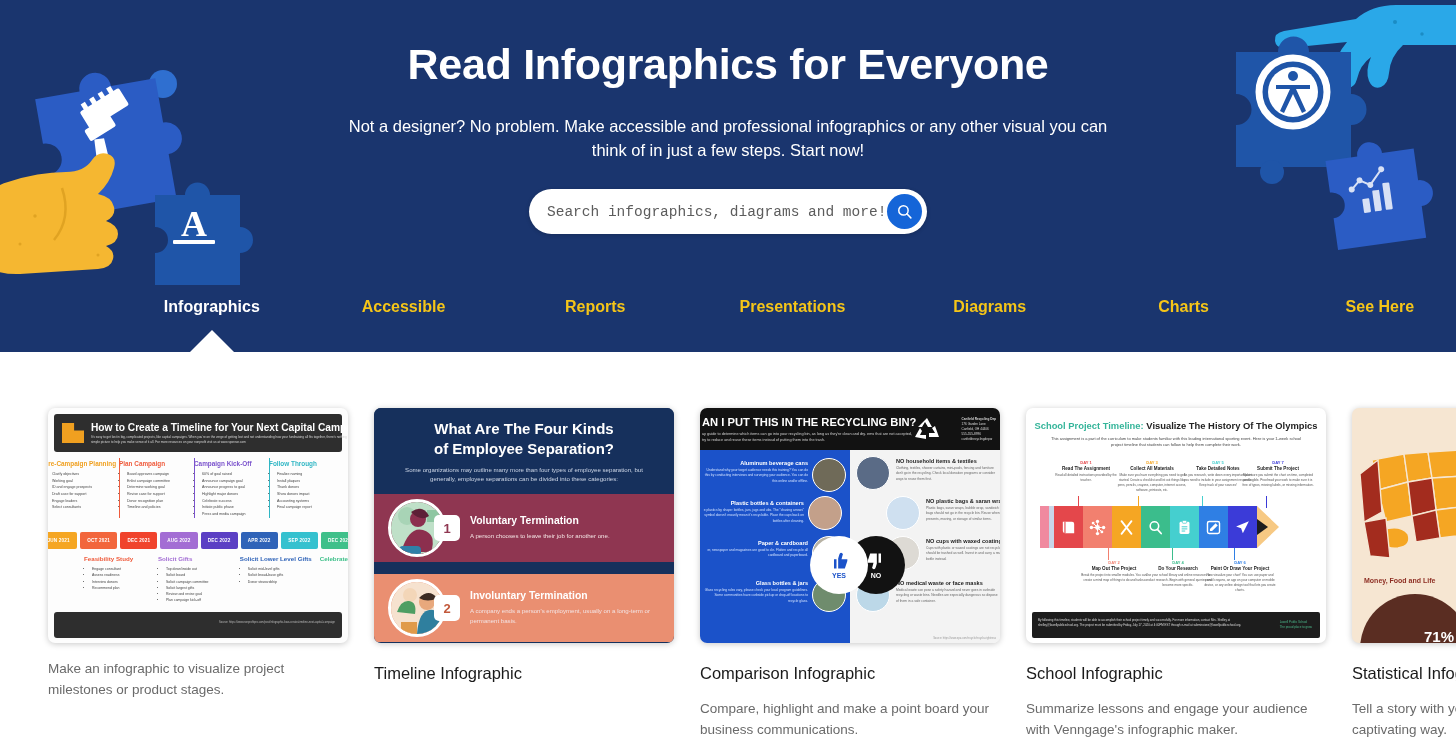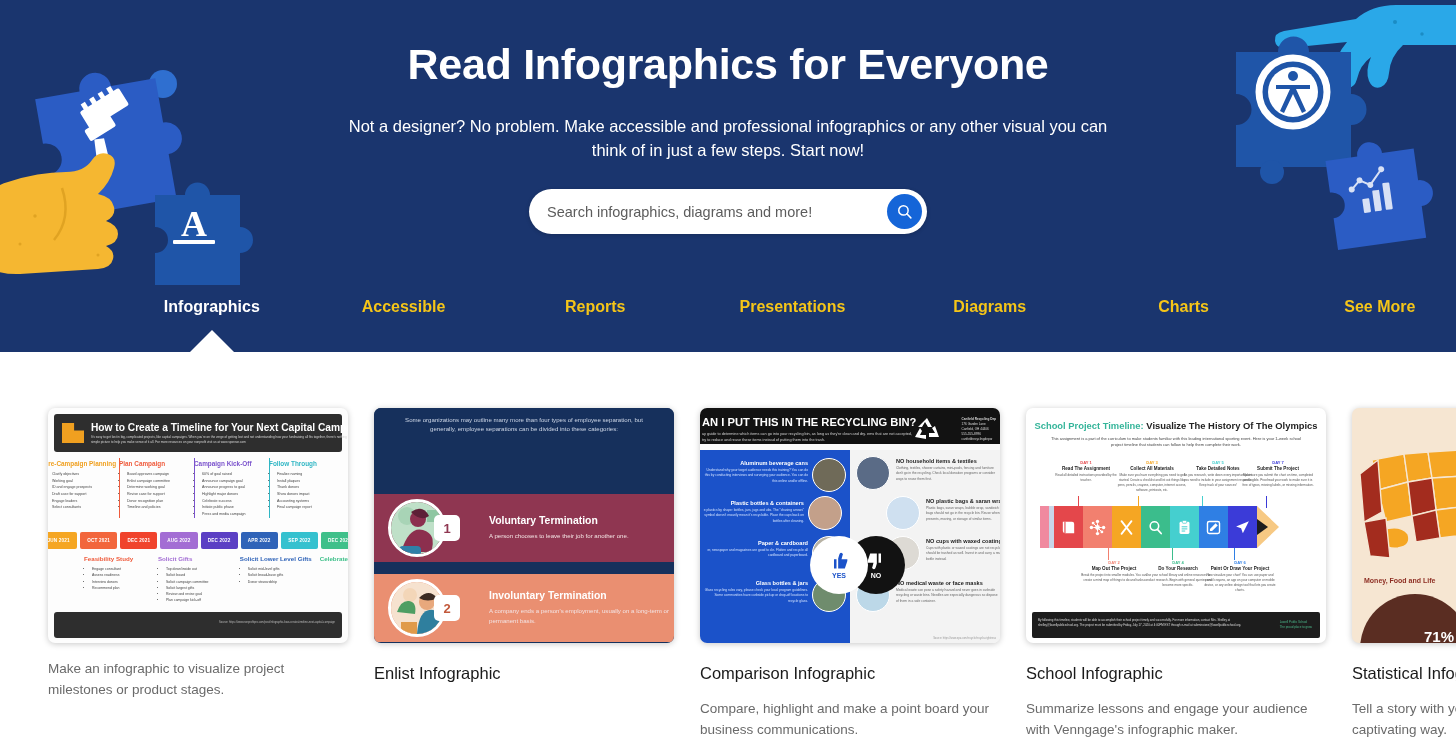--- a/index.html
+++ b/index.html
@@ -39,21 +39,21 @@
   .search-wrap {
     margin-top: 26px;
     width: 398px; height: 45px;
     background: #ffffff; border-radius: 999px;
     display: flex; align-items: center;
     padding: 0 5px 0 18px;
     box-shadow: 0 1px 4px rgba(0,0,0,0.18);
   }
   .search-input {
     flex: 1; border: none; outline: none; background: transparent;
-    font-family: Liberation Sans, sans-serif;
+    font-family: Liberation Mono, monospace;
     font-size: 14.5px; color: #333;
   }
   .search-input::placeholder { color: #5c5c5c; }
   .search-btn {
     width: 35px; height: 35px; border-radius: 50%;
     background: #1565d8; border: none; cursor: pointer;
     display: flex; align-items: center; justify-content: center;
     flex: 0 0 auto;
   }
 
@@ -147,27 +147,27 @@
   .t2-s { margin-top: 7px; width: 258px; text-align:center; font-size: 6.1px; color:#cdd6e6; line-height:1.55; }
   .t2-band { position:absolute; left:0; width:300px; height:68px; display:flex; align-items:center; }
   .t2-band.b1 { top: 86px; background:#8f3651; }
   .t2-band.b2 { top: 166px; background:#ea8f71; }
   .t2-circle { width: 58px; height:58px; border-radius:50%; margin-left:14px; flex:0 0 auto;
     border: 3px solid #fff; overflow:hidden; position:relative; }
   .t2-num { width: 26px; height:26px; border-radius:5px; background:#fff;
     display:flex; align-items:center; justify-content:center;
     font-size: 13px; font-weight:bold; margin-left:-12px; z-index:3; flex:0 0 auto;}
   .t2-num.n1 { color:#8f3651; } .t2-num.n2 { color:#c2583b; }
-  .t2-txt { margin-left: 29px; }
+  .t2-txt { margin-left: 10px; }
   .t2-t { font-size: 10.4px; font-weight:bold; color:#fff; }
   .t2-d { margin-top:5px; font-size:6.1px; color:#f3e3e3; line-height:1.6; }
 
   
   .t3 { background: #fafafa; }
-  .t3-head { position:absolute; left:0; top:0; width:300px; height:36px; background:#121212; }
+  .t3-head { position:absolute; left:0; top:0; width:300px; height:42px; background:#121212; }
   .t3-h { position:absolute; left:2px; top:8px; font-size:11.2px; font-weight:bold; color:#fff; white-space:nowrap; }
   .t3-s { position:absolute; left:2px; top:23px; width:215px; font-size:3.8px; color:#d0d0d0; line-height:1.6; }
   .t3-recycle { position:absolute; right:58px; top:8px; }
   .t3-addr { position:absolute; right:4px; top:9px; text-align:left; }
   .t3-addr div { font-size:3.1px; color:#ddd; line-height:1.65; white-space:nowrap; }
   .t3-addr div:first-child { font-weight:bold; }
   .t3-left { position:absolute; left:0; top:42px; width:150px; height:193px; background:#1b52c9; }
   .t3-right { position:absolute; left:150px; top:42px; width:150px; height:193px; background:#f3f3f3; }
   .t3-yes { position:absolute; left:110px; top:128px; width:58px; height:58px; border-radius:50%; background:#fff; z-index:5;
     display:flex; flex-direction:column; align-items:center; justify-content:center; }
@@ -307,21 +307,21 @@
       <div class="nav-item" style="width:172px;">
         <span>Presentations</span>
       </div>
       <div class="nav-item" style="width:160px;">
         <span>Diagrams</span>
       </div>
       <div class="nav-item" style="width:165px;">
         <span>Charts</span>
       </div>
       <div class="nav-item" style="width:165px;">
-        <span>See More</span>
+        <span>See Here</span>
       </div>
     </div>
   </div>
 
   <div class="cards">
     <div class="card-row">
 
       <div class="card">
         <div class="thumb t1">
           <div class="t1-head">
@@ -432,20 +432,24 @@
           <div class="t1-foot">
             <span>Source: https://www.nonprofitpro.com/post/infographic-how-create-timeline-next-capital-campaign</span>
           </div>
         </div>
         <div class="card-desc">Make an infographic to visualize project milestones or product stages.</div>
       </div>
 
       <div class="card">
         <div class="thumb t2">
           <div class="t2-top">
+            <div class="t2-h">
+              <span>What Are The Four Kinds</span><br>
+              <span>of Employee Separation?</span>
+            </div>
             <div class="t2-s">Some organizations may outline many more than four types of employee separation, but generally, employee separations can be divided into these categories:</div>
           </div>
 
           <div class="t2-band b1">
             <div class="t2-circle">
               <svg width="58" height="58" viewBox="0 0 58 58">
                 <rect width="58" height="58" fill="#bfe0c8"></rect>
                 <circle cx="16" cy="14" r="9" fill="#a8d4b6"></circle>
                 <rect x="36" y="8" width="14" height="12" fill="#8fc6a2"></rect>
                 <path d="M10 50 q8 -26 22 -22 q14 4 8 22z" fill="#8c2f4e"></path>
@@ -473,21 +477,21 @@
                 <path d="M28 16 q10 -10 18 0 q-9 5 -18 0z" fill="#3b2a22"></path>
               </svg>
             </div>
             <div class="t2-num n2">2</div>
             <div class="t2-txt">
               <div class="t2-t">Involuntary Termination</div>
               <div class="t2-d">A company ends a person's employment, usually on a long-term or permanent basis.</div>
             </div>
           </div>
         </div>
-        <div class="card-title">Enlist Infographic</div>
+        <div class="card-title">Timeline Infographic</div>
       </div>
 
       <div class="card">
         <div class="thumb t3">
           <div class="t3-head">
             <div class="t3-h">AN I PUT THIS IN THE RECYCLING BIN?</div>
             <div class="t3-s">ay guide to determine which items can go into your recycling bin, as long as they're clean and dry. ems that are not accepted, try to reduce and reuse these items instead of putting them into the trash.</div>
             <svg class="t3-recycle" width="30" height="26" viewBox="0 0 30 26">
               <path d="M15 2 l5 9 h-4 l-3 -5 -3 5 h-4z" fill="#fff"></path>
               <path d="M3 21 l5 -9 l2 3 l-2 4 h6 v4z" fill="#fff"></path>

